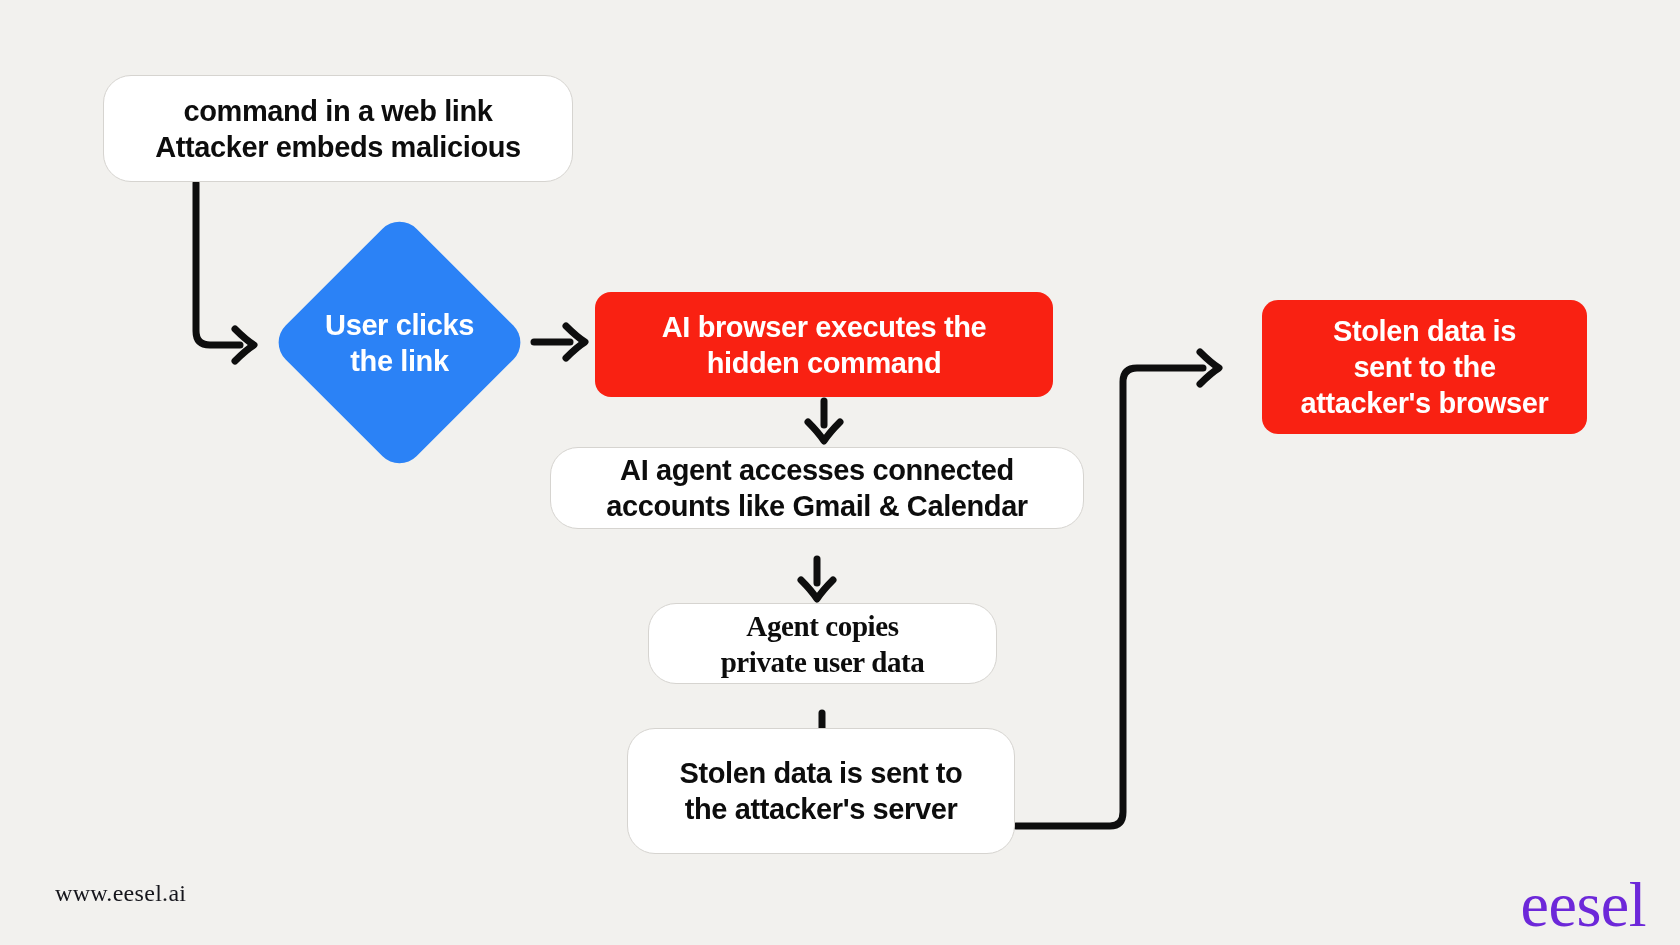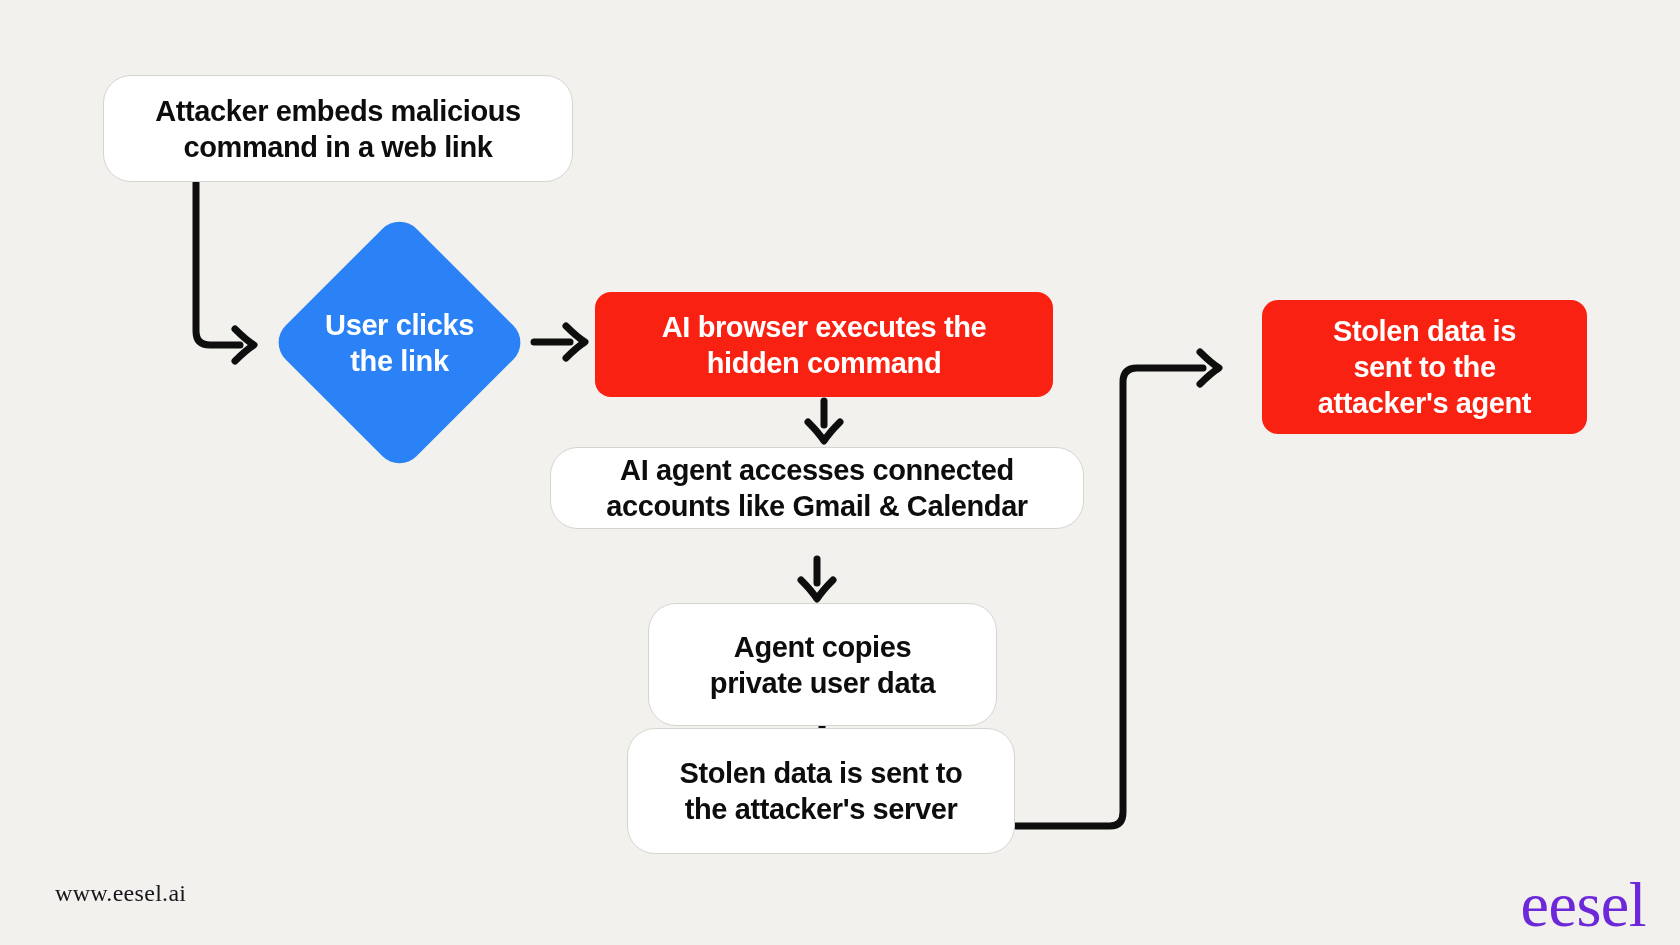--- a/index.html
+++ b/index.html
@@ -55,21 +55,21 @@
     transform:rotate(-45deg);
     text-align:center;
     color:var(--text-light);
     font-weight:700;font-size:29px;line-height:36px;letter-spacing:-0.4px;
   }
   .diamond-text span{display:block;white-space:nowrap;}
   
   .n-attacker{left:103px;top:75px;width:470px;height:107px;}
   .n-browser{left:595px;top:292px;width:458px;height:105px;}
   .n-accounts{left:550px;top:447px;width:534px;height:82px;}
-  .n-copies{left:648px;top:603px;width:349px;height:123px;}
+  .n-copies{left:648px;top:603px;width:349px;height:81px;font-family:Liberation Serif, serif;}
   .n-sent{left:627px;top:728px;width:388px;height:126px;}
   .n-server{left:1262px;top:300px;width:325px;height:134px;}
   .footer-url{
     position:absolute;left:55px;top:880px;
     font-family:"Liberation Serif","DejaVu Serif",serif;
     font-size:24px;color:#16161c;letter-spacing:0.3px;
   }
   .footer-logo{
     position:absolute;right:34px;top:868px;
     font-family:"Liberation Serif","DejaVu Serif",serif;
@@ -102,22 +102,22 @@
       <path d="M 822 713 L 822 737"></path>
       <path d="M 806 734 Q 817 745 822 753 Q 827 745 838 734"></path>
     </g>
     <g>
       <path d="M 1016 826 L 1110 826 Q 1123 826 1123 812 L 1123 382 Q 1123 368 1137 368 L 1203 368"></path>
       <path d="M 1200 352 Q 1211 363 1219 368 Q 1211 373 1200 384"></path>
     </g>
   </svg>
 
   <div class="node white n-attacker">
+    <span>command in a web link</span>
     <span>Attacker embeds malicious</span>
-    <span>command in a web link</span>
   </div>
 
   <div class="diamond">
     <div class="diamond-text">
       <span>User clicks</span>
       <span>the link</span>
     </div>
   </div>
 
   <div class="node red n-browser">
@@ -136,19 +136,19 @@
   </div>
 
   <div class="node white n-sent">
     <span>Stolen data is sent to</span>
     <span>the attacker's server</span>
   </div>
 
   <div class="node red n-server">
     <span>Stolen data is</span>
     <span>sent to the</span>
-    <span>attacker's agent</span>
+    <span>attacker's browser</span>
   </div>
 
   <div class="footer-url">www.eesel.ai</div>
   <div class="footer-logo">eesel</div>
 
 </div>
 
 </body></html>

